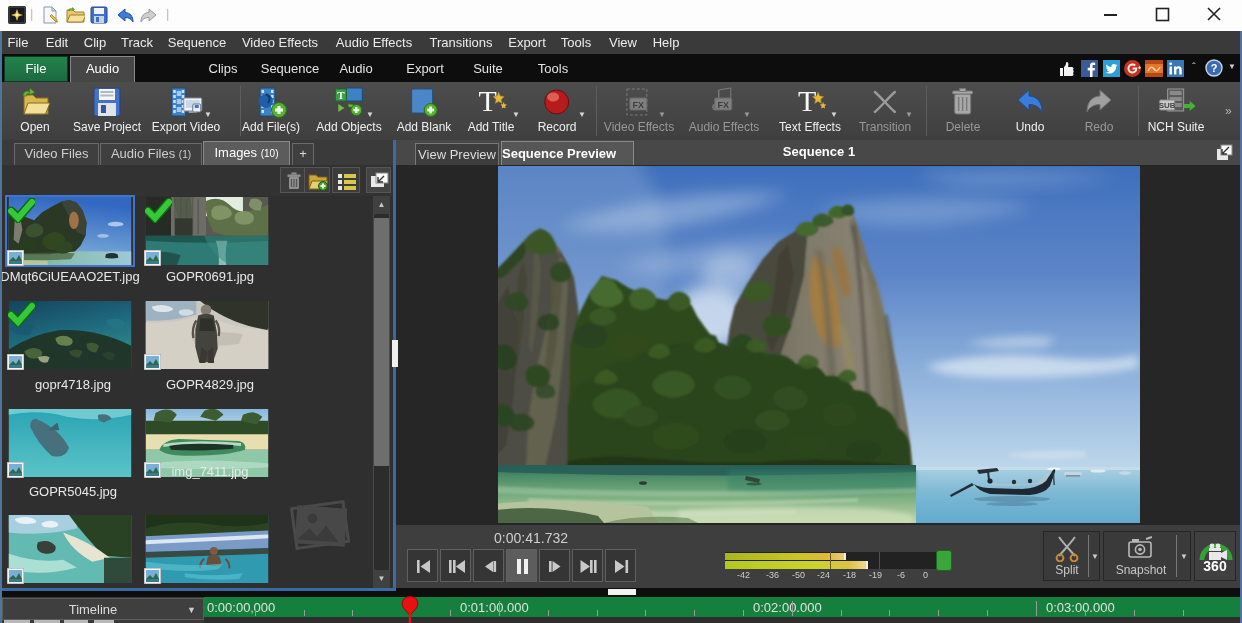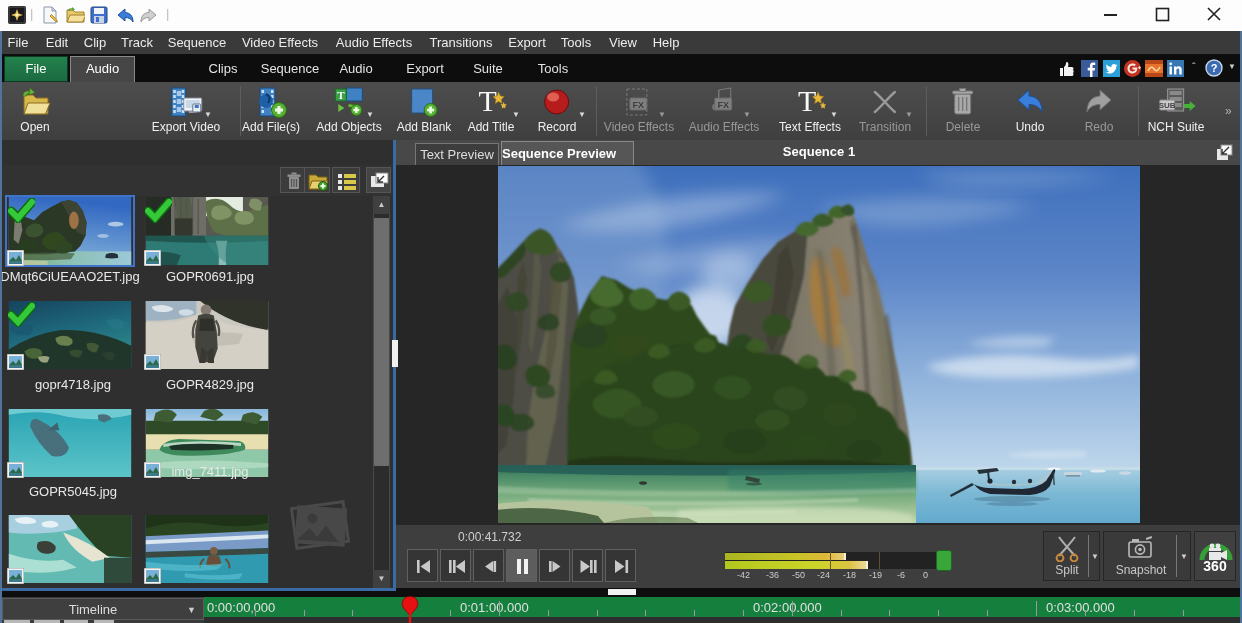--- a/index.html
+++ b/index.html
@@ -171,20 +171,31 @@
   </div>
   <div class="abs" id="toolbar">
     <div class="titem" style="left:35px">
       <svg width="34" height="32">
         <path d="M6 9 h9 l3 3 h12 v16 h-24 z" fill="#d8b84a" stroke="#8a6a20"></path>
         <path d="M6 28 l4 -11 h22 l-4.5 11 z" fill="#f0e09a" stroke="#8a6a20"></path>
         <path d="M14 7 c-5 -4 -9 -1 -9 3 l3.5 0 c0 -2.5 2 -3.5 5 -1.5 z" fill="#6ab040" stroke="#3a7018" stroke-width="0.7"></path>
         <polygon points="12,2 17,6.5 11,9" fill="#6ab040" stroke="#3a7018" stroke-width="0.7"></polygon>
       </svg>
       <div class="tlabel">Open</div>
+    </div>
+    <div class="titem" style="left:107px">
+      <svg width="30" height="32">
+        <rect x="2" y="2" width="26" height="28" rx="2" fill="#4472c8" stroke="#26437c"></rect>
+        <rect x="7" y="3" width="16" height="11" fill="#f4f6f8"></rect>
+        <rect x="8.5" y="5" width="13" height="2" fill="#b0b8c0"></rect>
+        <rect x="8.5" y="8.5" width="13" height="2" fill="#b0b8c0"></rect>
+        <rect x="6" y="17" width="18" height="13" fill="#dde4ea"></rect>
+        <rect x="9" y="19" width="5" height="8" fill="#35569a"></rect>
+      </svg>
+      <div class="tlabel">Save Project</div>
     </div>
     <div class="titem" style="left:186px">
       <svg width="36" height="32">
         <rect x="4" y="2" width="14" height="28" fill="#3e82c4" stroke="#1d4a7a"></rect>
         <rect x="5.5" y="4" width="2.5" height="3" fill="#cfe0ef"></rect>
           <rect x="5.5" y="9" width="2.5" height="3" fill="#cfe0ef"></rect>
           <rect x="5.5" y="14" width="2.5" height="3" fill="#cfe0ef"></rect>
           <rect x="5.5" y="19" width="2.5" height="3" fill="#cfe0ef"></rect>
           <rect x="5.5" y="24" width="2.5" height="3" fill="#cfe0ef"></rect>
         <rect x="14" y="4" width="2.5" height="3" fill="#cfe0ef"></rect>
@@ -337,20 +348,26 @@
         <rect x="14" y="17" width="12" height="4" fill="#8a8a8a"></rect>
         <rect x="4" y="14" width="15" height="10" rx="1" fill="#c8c8c8" stroke="#888"></rect>
         <text x="11.5" y="22" font-size="8" font-weight="bold" text-anchor="middle" fill="#444" font-family="Liberation Sans">SUB</text>
         <path d="M28 18 h6 v-3 l6 5 l-6 5 v-3 h-6 z" fill="#48b038"></path>
       </svg>
       <div class="tlabel">NCH Suite</div>
     </div>
     <span class="abs" style="left:1225px;top:22px;color:#b0b0b0;font-size:12px">»</span>
   </div>
   <div class="abs" id="leftpanel">
+    <div class="abs" id="lp-tabs">
+      <div class="lptab" style="left:14px;width:85px">Video Files</div>
+      <div class="lptab" style="left:100px;width:102px">Audio Files <span style="font-size:10px">(1)</span></div>
+      <div class="lptab" style="left:203px;top:1px;height:24px;width:87px;background:#5c5c5c;color:#fff;border-color:#8a8a8a;line-height:22px">Images <span style="font-size:10px">(10)</span></div>
+      <div class="lptab" style="left:292px;width:22px;color:#ddd">+</div>
+    </div>
     <div class="abs" id="lp-toolrow">
       <svg class="lpbtn" style="left:280px" width="26" height="26">
         <rect x="8" y="9" width="10" height="12" rx="1" fill="#909090"></rect>
         <rect x="6.5" y="6.5" width="13" height="2.4" fill="#909090"></rect>
         <rect x="10.5" y="4.5" width="5" height="2" fill="#909090"></rect>
         <line x1="10.5" y1="11" x2="10.5" y2="19" stroke="#555" stroke-width="1.2"></line>
         <line x1="13" y1="11" x2="13" y2="19" stroke="#555" stroke-width="1.2"></line>
         <line x1="15.5" y1="11" x2="15.5" y2="19" stroke="#555" stroke-width="1.2"></line>
       </svg>
       <svg class="lpbtn" style="left:304px" width="26" height="26">
@@ -593,21 +610,21 @@
     <div class="abs" style="left:374px;top:78px;width:15px;height:248px;background:#6e6e6e;border-radius:1px"></div>
     <div class="abs" style="left:373px;top:430px;width:17px;height:18px;background:#404040;color:#c8c8c8;font-size:8px;text-align:center;line-height:17px">▼</div>
 
     <div class="abs" style="left:0;top:448px;width:396px;height:3px;background:#3a6ba5"></div>
     <div class="abs" style="left:0;top:451px;width:396px;height:6px;background:#0e0e0e"></div>
     <div class="abs" style="left:393px;top:0;width:3px;height:451px;background:#3a6ba5"></div>
     <div class="abs" style="left:392px;top:200px;width:6px;height:27px;background:#f0f0f0;z-index:4"></div>
   </div>
   <div class="abs" id="preview">
     <div class="abs" id="pv-header">
-      <div class="abs" style="left:19px;top:3px;width:84px;height:22px;background:#3d3d3d;border:1px solid #777;border-bottom:none;color:#ddd;font-size:13px;text-align:center;line-height:21px">Text Preview</div>
+      <div class="abs" style="left:19px;top:3px;width:84px;height:22px;background:#3d3d3d;border:1px solid #777;border-bottom:none;color:#ddd;font-size:13px;text-align:center;line-height:21px">View Preview</div>
       <div class="abs" style="left:105px;top:1px;width:133px;height:24px;background:#565656;border:1px solid #8a8a8a;border-bottom:none;color:#fff;font-weight:bold;font-size:13px;line-height:23px">Sequence Preview</div>
       <div class="abs" style="left:323px;top:4px;width:200px;color:#fff;font-weight:bold;font-size:13px;text-align:center">Sequence 1</div>
       <svg class="abs" style="left:820px;top:4px" width="17" height="17">
         <rect x="1" y="5" width="11" height="11" fill="#e8e8e8"></rect>
         <rect x="5" y="1" width="11" height="10" fill="#fcfcfc" stroke="#888"></rect>
         <path d="M13 3 l-7 7 m0 -5 v5 h5" stroke="#333" stroke-width="1.4" fill="none"></path>
       </svg>
     </div>
 
     <svg class="abs" style="left:102px;top:26px" width="642" height="357" viewBox="0 0 642 357">
@@ -772,21 +789,21 @@
         <ellipse cx="514" cy="333" rx="38" ry="3" fill="#4a7890" opacity="0.5"></ellipse>
         <ellipse cx="514" cy="338" rx="26" ry="2" fill="#3f6a84" opacity="0.4"></ellipse>
       </g>
       <g opacity="0.85">
         <rect x="566" y="306" width="18" height="3.2" rx="1.5" fill="#cfd8de"></rect>
         <rect x="568" y="309" width="14" height="1.6" fill="#6a8ca0"></rect>
       </g>
     </svg>
 
     <div class="abs" id="ctrlbar">
-      <div class="abs" style="left:62px;top:5px;width:110px;text-align:left;font-size:12px;color:#cfcfcf">0:00:41.732</div>
+      <div class="abs" style="left:62px;top:5px;width:110px;text-align:right;font-size:14px;color:#cfcfcf">0:00:41.732</div>
       <svg class="pbtn" style="left:11px" width="31" height="33">
           <g fill="#c8c8c8">
             <rect x="9" y="10" width="2.6" height="13"></rect>
             <path d="M22 10 L12.5 16.5 L22 23 Z"></path>
           </g>
         </svg>
       <svg class="pbtn" style="left:44px" width="31" height="33">
           <g fill="#c8c8c8">
             <rect x="8" y="10" width="2.6" height="13"></rect>
             <rect x="12" y="10" width="2.6" height="13"></rect>

